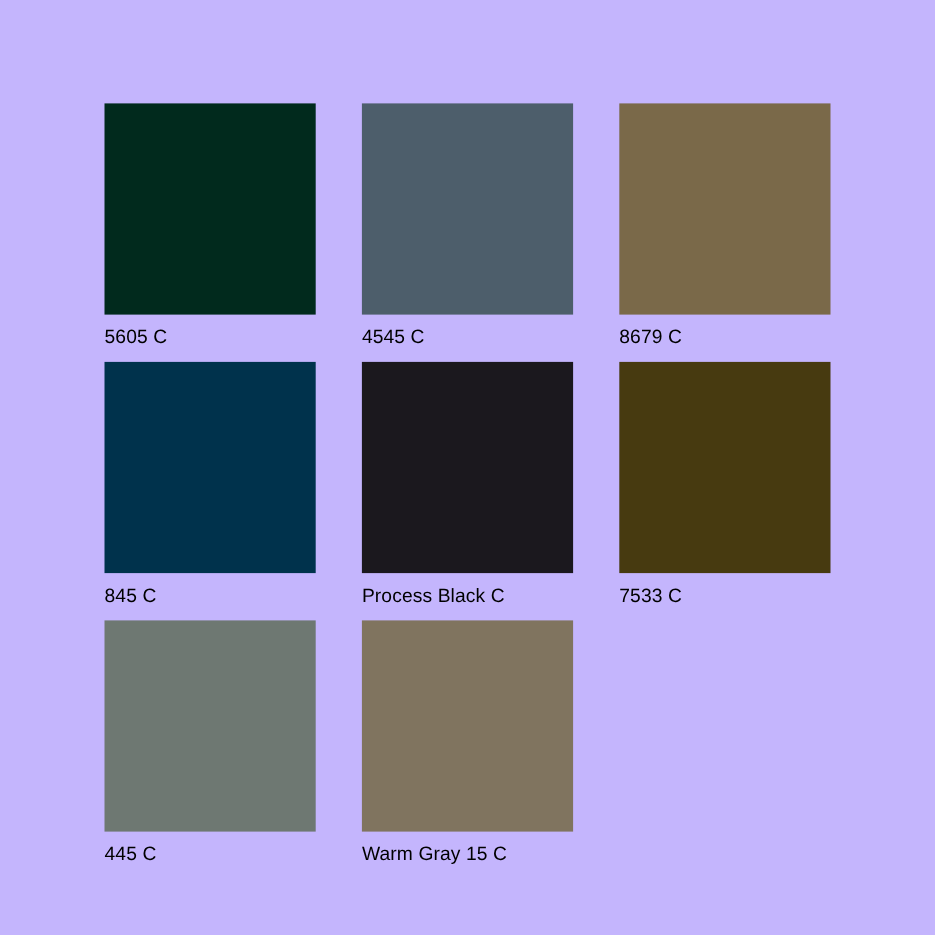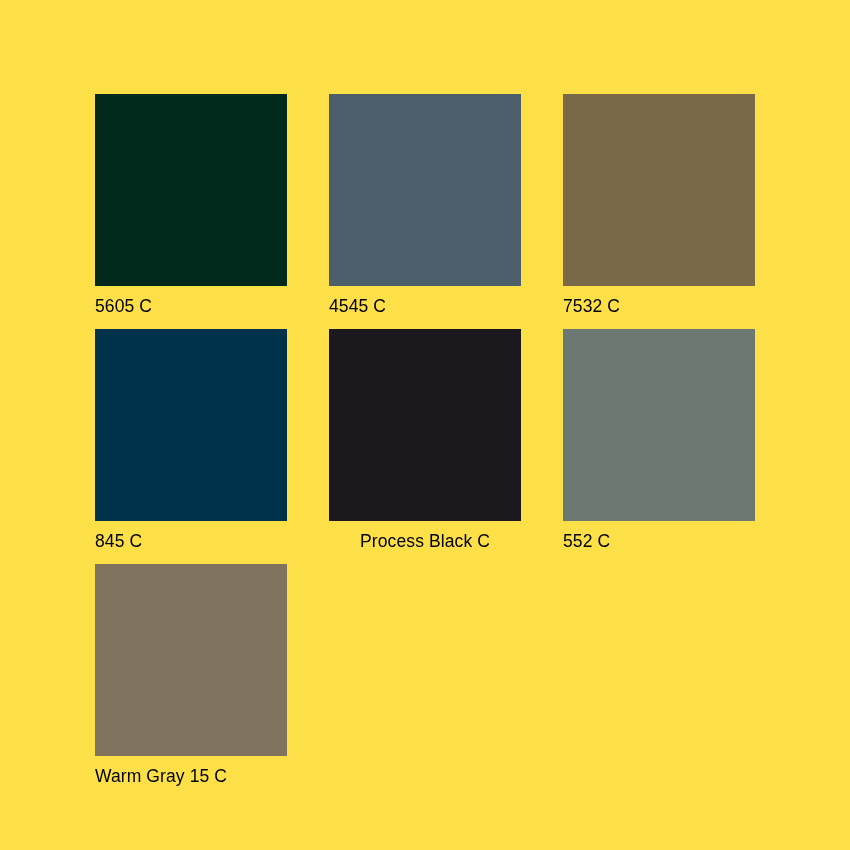--- a/index.html
+++ b/index.html
@@ -45,59 +45,63 @@
     display: block;
     margin-top: 9px;
     font-family: "Liberation Sans", sans-serif;
     font-size: 17.5px;
     line-height: 22px;
     color: #000000;
     letter-spacing: 0.1px;
     white-space: nowrap;
   }
   .swatch-label.center-label {
-    text-align: center;
+    text-align: left;
   }
 </style>
 </head>
 <body>
 
-<div id="palette-board" style="background-color: #fde047;">
+<div id="palette-board" style="background-color: #c4b5fd;">
   <div class="swatch-grid">
 
     <div class="swatch-cell">
       <span class="swatch-chip" style="background-color: rgb(1, 42, 29);"></span>
       <span class="swatch-label">5605 C</span>
     </div>
 
     <div class="swatch-cell">
       <span class="swatch-chip" style="background-color: rgb(77, 94, 107);"></span>
       <span class="swatch-label">4545 C</span>
     </div>
 
     <div class="swatch-cell">
       <span class="swatch-chip" style="background-color: rgb(122, 105, 73);"></span>
-      <span class="swatch-label">7532 C</span>
+      <span class="swatch-label">8679 C</span>
     </div>
 
     <div class="swatch-cell">
       <span class="swatch-chip" style="background-color: rgb(0, 50, 76);"></span>
       <span class="swatch-label">845 C</span>
     </div>
 
     <div class="swatch-cell">
       <span class="swatch-chip" style="background-color: rgb(27, 24, 30);"></span>
       <span class="swatch-label center-label">Process Black C</span>
     </div>
 
 
+    <div class="swatch-cell">
+      <span class="swatch-chip" style="background-color: rgb(71, 58, 16);"></span>
+      <span class="swatch-label">7533 C</span>
+    </div>
 
     <div class="swatch-cell">
       <span class="swatch-chip" style="background-color: rgb(110, 120, 114);"></span>
-      <span class="swatch-label">552 C</span>
+      <span class="swatch-label">445 C</span>
     </div>
 
     <div class="swatch-cell">
       <span class="swatch-chip" style="background-color: rgb(128, 116, 95);"></span>
       <span class="swatch-label">Warm Gray 15 C</span>
     </div>
 
   </div>
 </div>
 

